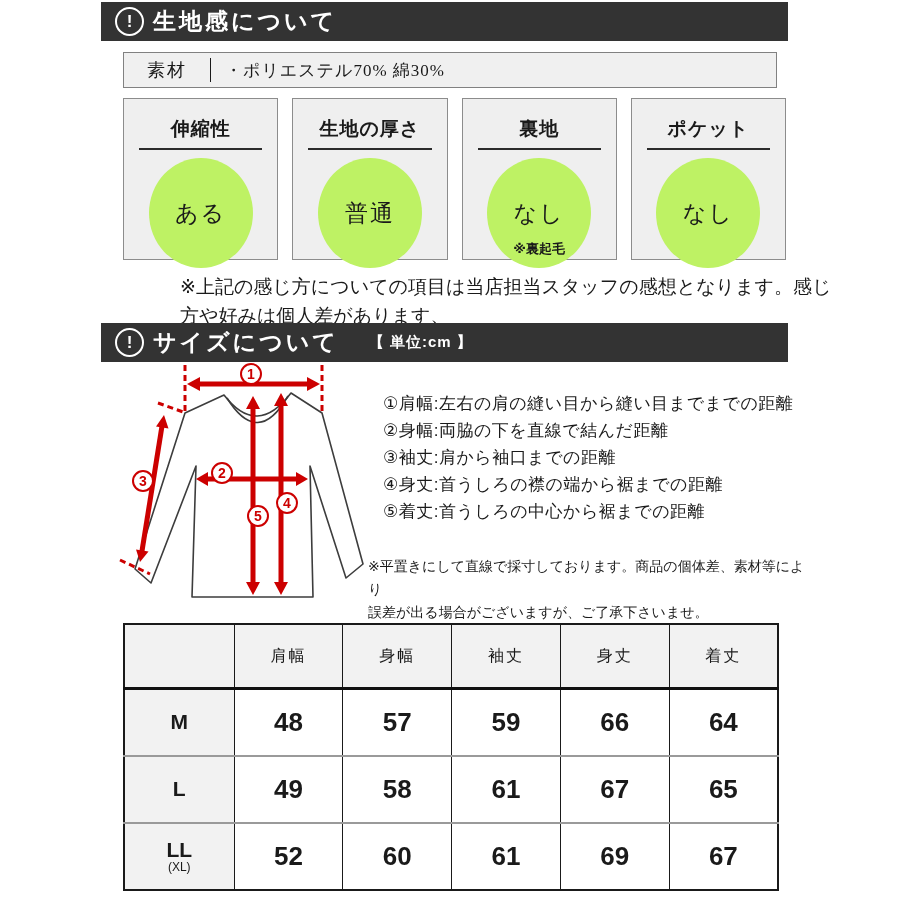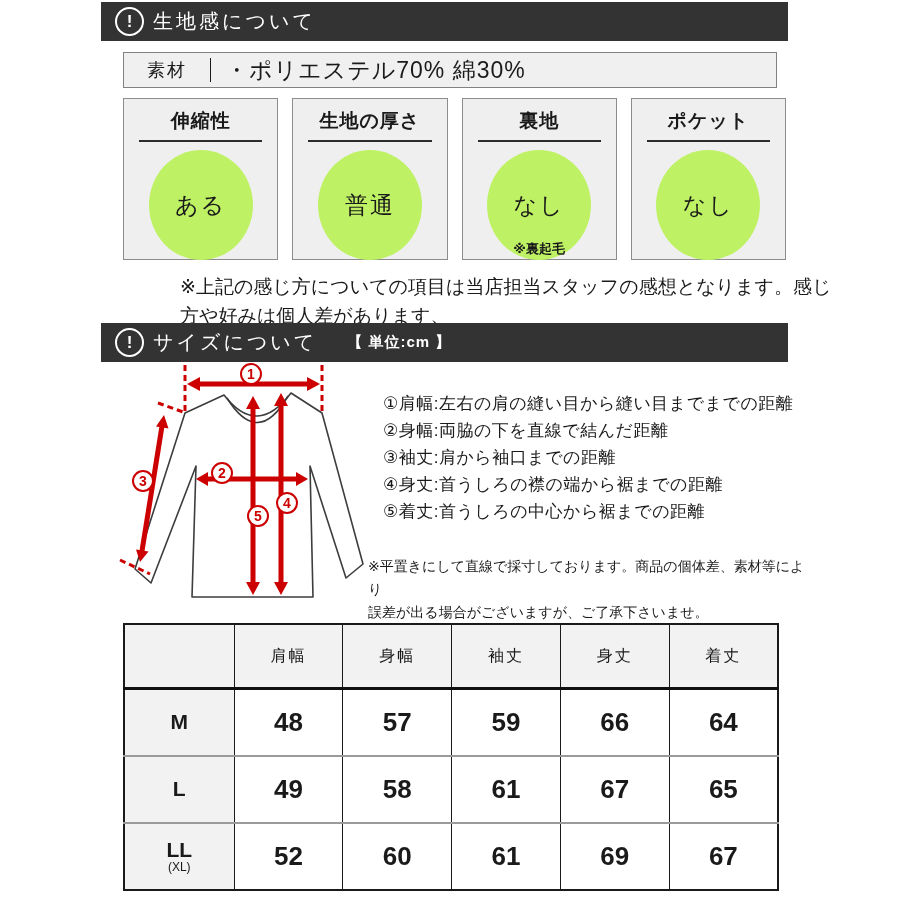--- a/index.html
+++ b/index.html
@@ -6,44 +6,44 @@
   .page{
     position:relative;width:900px;height:900px;background:#fff;
     font-family:"Liberation Sans","DejaVu Sans",sans-serif;color:#1a1a1a;
     overflow:hidden;
   }
   
   .bar{
     position:absolute;left:101px;width:687px;height:39px;background:#333;
     color:#fff;display:flex;align-items:center;padding-left:14px;box-sizing:border-box;
   }
-  .bar .title{font-size:20px;font-weight:normal;letter-spacing:3px;text-align:center;}
+  .bar .title{font-size:23px;font-weight:bold;letter-spacing:3px;text-align:center;}
   .excl{
     width:25px;height:25px;border:2px solid #fff;border-radius:50%;
     display:flex;align-items:center;justify-content:center;
     font-size:17px;font-weight:bold;margin-right:9px;flex:0 0 auto;
   }
   .unit{font-size:15px;font-weight:bold;margin-left:30px;letter-spacing:1px;}
   
   .material-row{
     position:absolute;left:123px;top:52px;width:654px;height:36px;
     background:#f0f0f0;border:1px solid #818181;box-sizing:border-box;
     display:flex;align-items:center;
   }
   .material-label{width:86px;text-align:center;font-size:18px;letter-spacing:2px;}
   .mat-divider{width:1px;height:24px;background:#1a1a1a;}
-  .material-value{padding-left:14px;font-size:23px;letter-spacing:1px;}
+  .material-value{padding-left:14px;font-size:17px;letter-spacing:1px;font-family:Liberation Serif, serif;}
   
   .features{
     position:absolute;left:123px;top:98px;width:663px;height:162px;
     display:flex;gap:14px;
   }
   .feature-box{
     flex:1;background:#efefef;border:1px solid #8c8c8c;box-sizing:border-box;
-    text-align:center;padding-top:9px;position:relative;
+    text-align:center;padding-top:17px;position:relative;
   }
   .feature-title{
     margin:0 15px;padding-bottom:6px;border-bottom:2px solid #2b2b2b;
     font-size:19px;font-weight:600;letter-spacing:1px;
   }
   .ellipse{
     width:104px;height:110px;background:#bef264;border-radius:50%;
     margin:8px auto 0;display:flex;align-items:center;justify-content:center;
     font-size:23px;letter-spacing:2px;
   }

